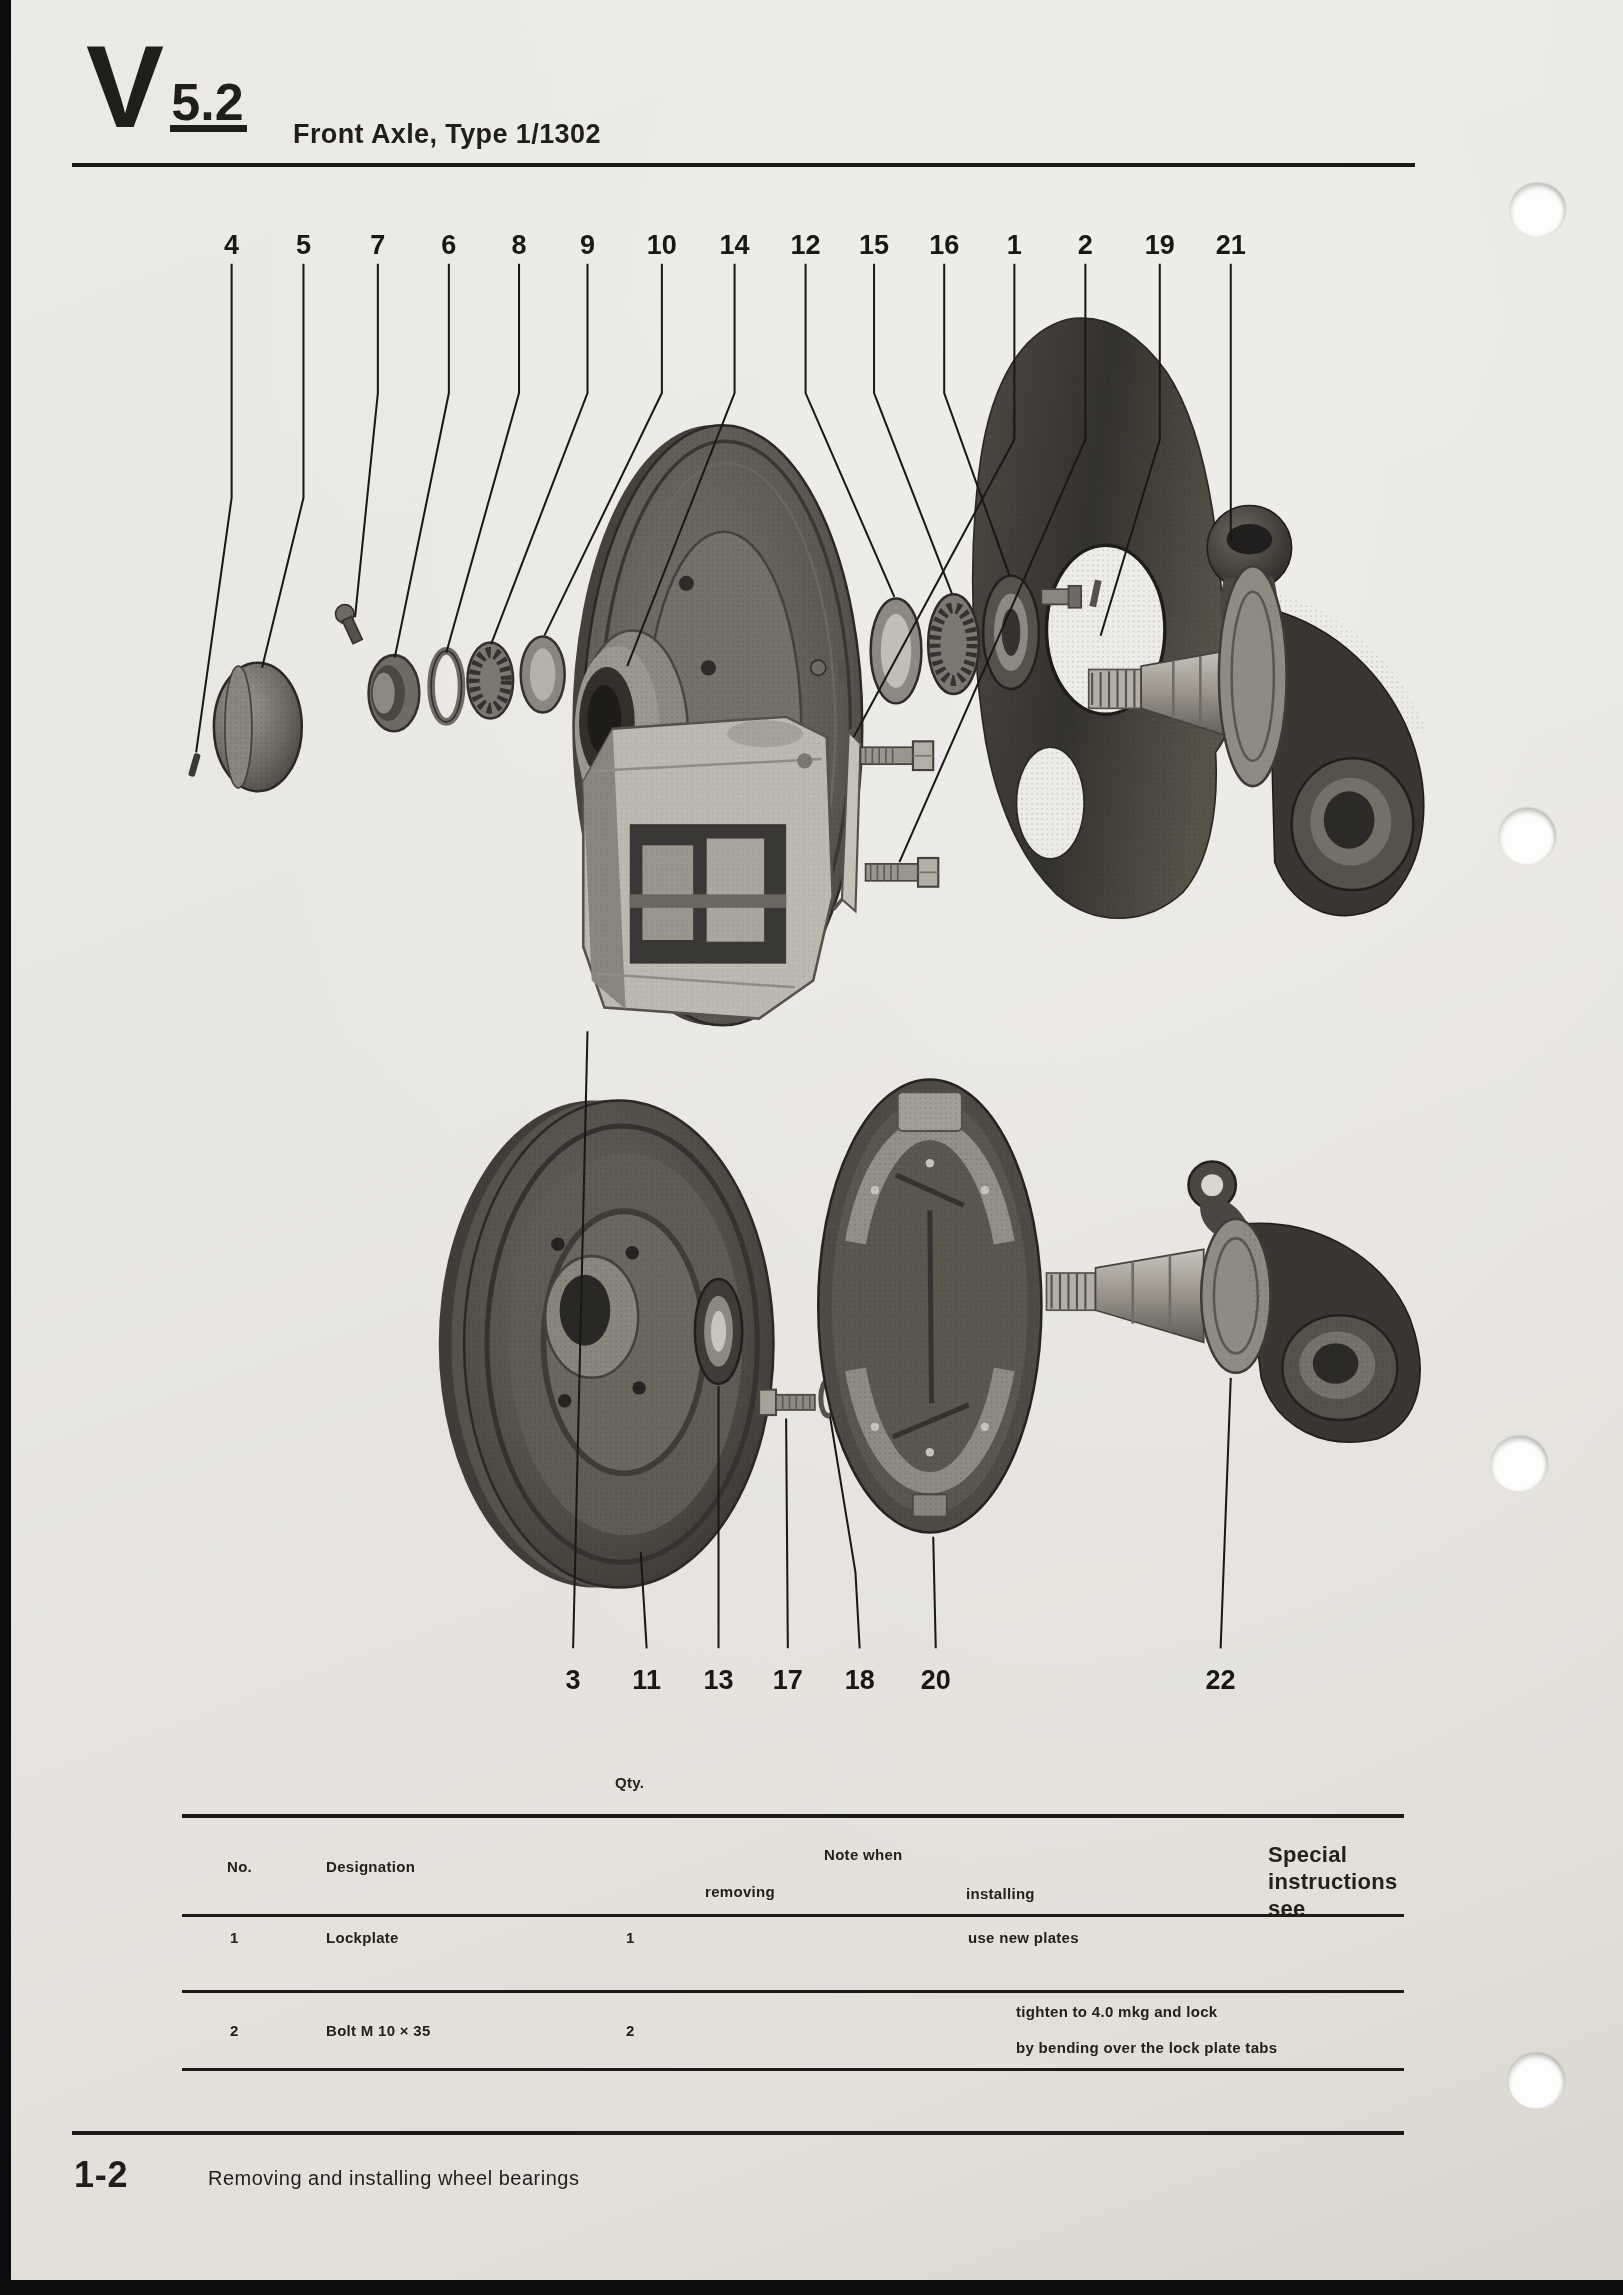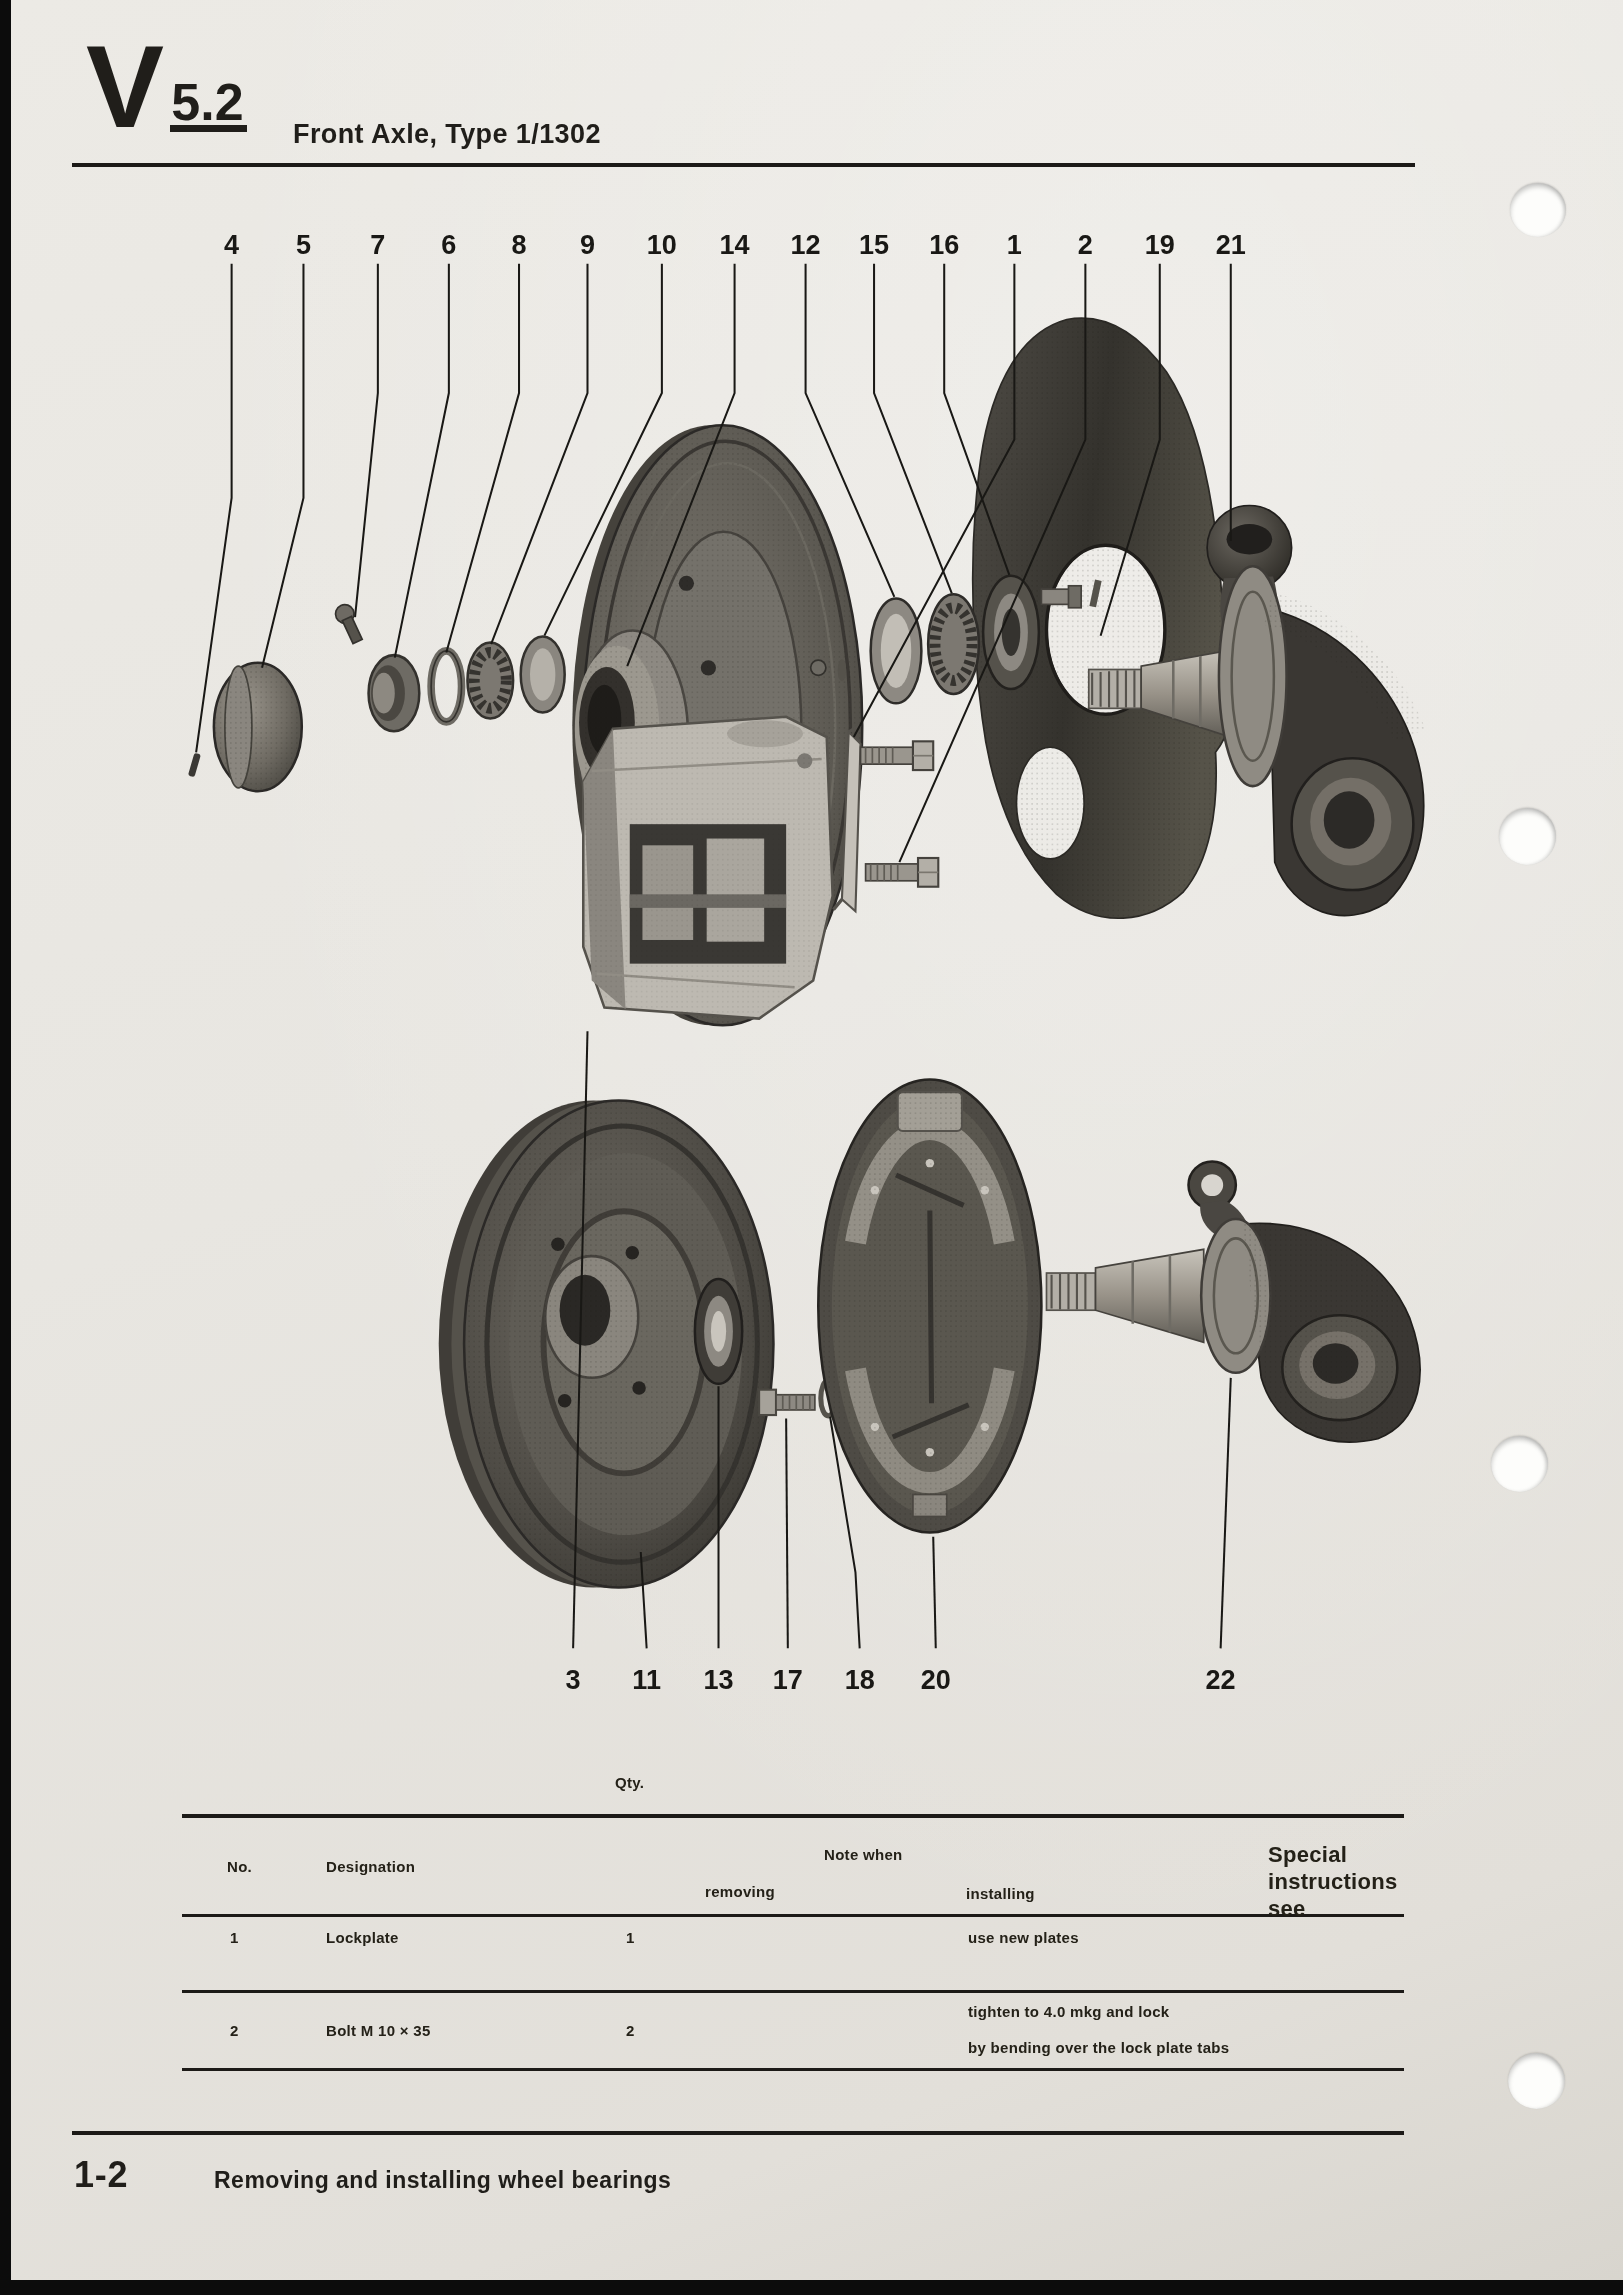--- a/index.html
+++ b/index.html
@@ -30,21 +30,21 @@
   .rule.t-sep{left:182px;top:1990px;width:1222px;height:2.5px;}
   .rule.t-bot{left:182px;top:2068px;width:1222px;height:3.4px;}
   .rule.footer{left:72px;top:2131px;width:1332px;height:4.2px;}
 
   
   .cell{position:absolute;font-size:15px;font-weight:700;color:#242118;letter-spacing:0.3px;}
   .cell.multiline{white-space:pre-line;line-height:36px;}
   .cell.special{width:135px;line-height:27px;font-size:22px;}
 
   .footer-page{position:absolute;left:74px;top:2154px;font-size:36px;font-weight:700;letter-spacing:0.8px;}
-  .footer-title{position:absolute;left:214px;top:2167px;font-size:23px;font-weight:700;letter-spacing:0.5px;}
+  .footer-title{position:absolute;left:208px;top:2167px;font-size:20px;font-weight:400;letter-spacing:0.5px;}
 
   svg text{font-family:"Liberation Sans",sans-serif;}
 </style>
 </head>
 <body>
 
 <div class="stage">
   <div class="paper"></div>
 
   <svg style="position:absolute;left:0;top:0" width="1623" height="2295" viewBox="0 0 1920 2715">
@@ -352,21 +352,21 @@
   <div class="cell special" style="left:1268px;top:1841px">Special instructions see</div>
 
   <div class="cell" style="left:230px;top:1929px">1</div>
   <div class="cell" style="left:326px;top:1929px">Lockplate</div>
   <div class="cell" style="left:626px;top:1929px">1</div>
   <div class="cell" style="left:968px;top:1929px">use new plates</div>
 
   <div class="cell" style="left:230px;top:2022px">2</div>
   <div class="cell" style="left:326px;top:2022px">Bolt M 10 × 35</div>
   <div class="cell" style="left:626px;top:2022px">2</div>
-  <div class="cell multiline" style="left:968px;top:1994px">tighten to 4.0 mkg and lock
+  <div class="cell multiline" style="left:1016px;top:1994px">tighten to 4.0 mkg and lock
 by bending over the lock plate tabs</div>
 
   <div class="rule footer"></div>
   <div class="footer-page">1-2</div>
   <div class="footer-title">Removing and installing wheel bearings</div>
 
   <div class="hole" style="left:1510px;top:183px;width:56px;height:54px"></div>
   <div class="hole" style="left:1499px;top:808px;width:57px;height:57px"></div>
   <div class="hole" style="left:1491px;top:1436px;width:57px;height:56px"></div>
   <div class="hole" style="left:1508px;top:2053px;width:57px;height:56px"></div>

